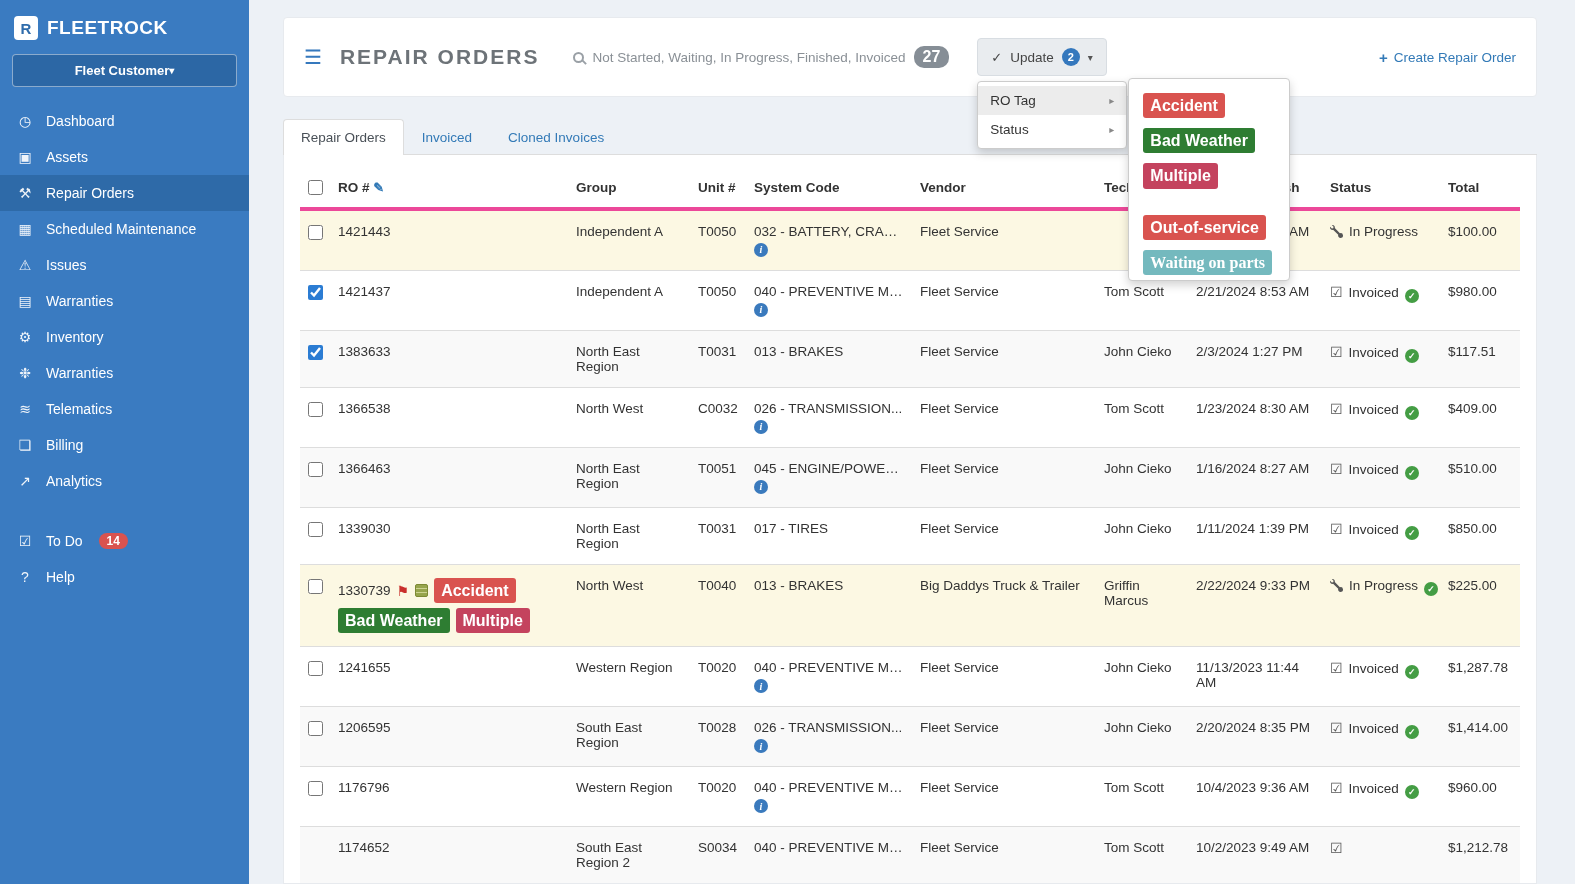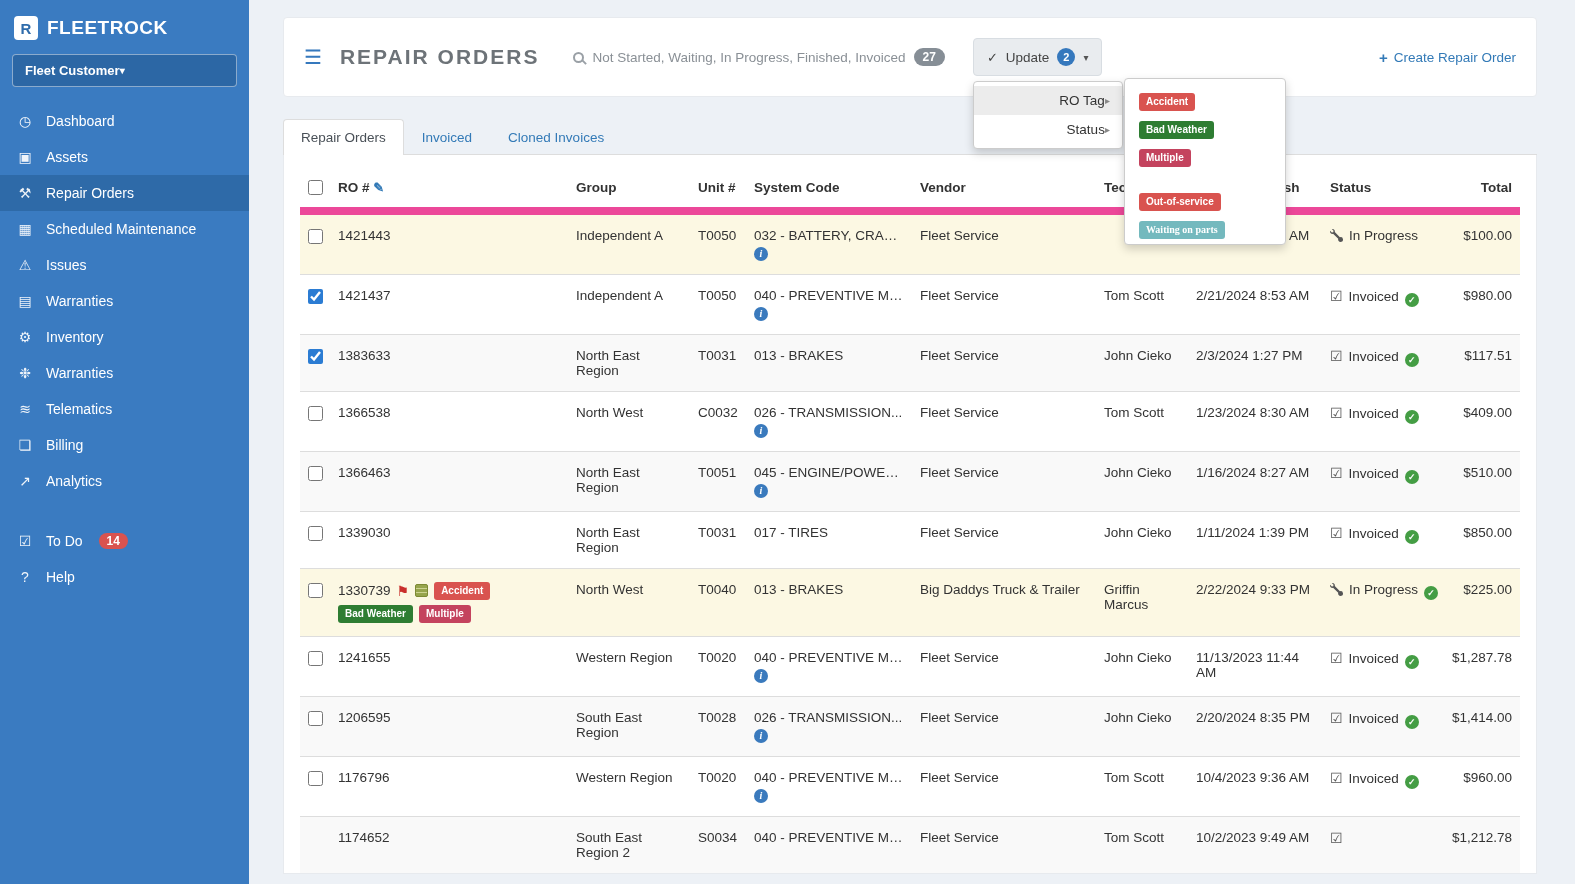--- a/index.html
+++ b/index.html
@@ -4,75 +4,75 @@
 <style>
 *{box-sizing:border-box;margin:0;padding:0}
 html,body{width:1575px;height:884px;overflow:hidden}
 body{font-family:"Liberation Sans",sans-serif;background:#edf1f6;color:#333;font-size:13.5px;position:relative}
 
 
 .sidebar{position:absolute;left:0;top:0;width:249px;height:884px;background:#3a7bc1;color:#fff;z-index:10}
 .brand{display:flex;align-items:center;gap:9px;padding:16px 14px 12px}
 .logo{width:24px;height:24px;background:#fff;border-radius:4px;color:#2f6cab;font-weight:bold;display:flex;align-items:center;justify-content:center;font-size:15px}
 .brand-text{font-size:19px;font-weight:bold;letter-spacing:.5px}
-.customer-select{margin:2px 12px 16px;background:#2c67a5;border:1px solid rgba(255,255,255,.45);border-radius:4px;padding:8px 12px;font-size:13px;font-weight:bold;display:flex;justify-content:flex-start;align-items:center;cursor:pointer}
+.customer-select{margin:2px 12px 16px;background:#2c67a5;border:1px solid rgba(255,255,255,.45);border-radius:4px;padding:8px 12px;font-size:13px;font-weight:bold;display:flex;justify-content:center;align-items:center;cursor:pointer}
 .nav-item{display:flex;align-items:center;gap:12px;padding:10px 16px;font-size:14px;cursor:pointer}
 .nav-item.active{background:#2e6aa8}
 .nav-ico{width:18px;text-align:center;font-size:14px;opacity:.92;flex:none}
 .nav-gap{height:24px}
 .badge-red{background:#d9534f;color:#fff;border-radius:9px;padding:1px 8px;font-size:12px;font-weight:bold;margin-left:4px}
 
 
 .main{margin-left:249px;padding:17px 38px 0 34px;position:relative}
 .header-card{background:#fff;border-radius:4px;border:1px solid #e7eaee;display:flex;align-items:center;padding:20px 20px;position:relative;z-index:40}
 .hamburger{font-size:20px;color:#3578bd;cursor:pointer}
 .page-title{font-size:21px;color:#6d7378;font-weight:600;letter-spacing:2px;margin:0 10px 0 18px;white-space:nowrap}
 .filter{display:flex;align-items:center;gap:8px;color:#8a9096;font-size:13.5px;margin-left:24px;cursor:pointer}
 .search-ico{width:11px;height:11px;border:2px solid #9aa0a6;border-radius:50%;position:relative;display:inline-block;flex:none}
 .search-ico::after{content:"";position:absolute;width:6px;height:2px;background:#9aa0a6;transform:rotate(45deg);right:-5px;bottom:-2px}
-.count-badge{background:#868e96;color:#fff;border-radius:10px;padding:2px 9px;font-size:12px;font-weight:bold}
+.count-badge{background:#868e96;color:#fff;border-radius:10px;padding:2px 9px;font-size:16px;font-weight:bold}
 .update-wrap{position:relative;margin-left:28px}
 .update-btn{display:flex;align-items:center;gap:8px;background:#e9ecef;border:1px solid #d8dde2;border-radius:4px;padding:9px 13px;font-size:13.5px;color:#444;cursor:pointer;font-family:inherit}
 .chk{color:#444;font-size:13px}
 .upd-badge{background:#3578bd;color:#fff;border-radius:50%;width:18px;height:18px;display:inline-flex;align-items:center;justify-content:center;font-size:11px;font-weight:bold}
 .caret2{font-size:10px;color:#555}
 .spacer{flex:1}
 .create-link{display:flex;align-items:center;gap:6px;color:#337ab7;font-size:13.5px;cursor:pointer;text-decoration:none;white-space:nowrap}
 .plus{font-weight:bold;font-size:15px}
 
 
 .menu{position:absolute;top:calc(100% + 5px);left:0;width:150px;background:#fff;border:1px solid #ccc;border-radius:4px;box-shadow:0 4px 10px rgba(0,0,0,.18);padding:4px 0;z-index:70}
-.menu-item{display:flex;align-items:center;justify-content:flex-end;padding:7px 12px;font-size:13.5px;color:#333;cursor:pointer}
+.menu-item{display:flex;align-items:center;justify-content:space-between;padding:7px 12px;font-size:13.5px;color:#333;cursor:pointer}
 .menu-item.hover{background:#ececec}
 .sub-arrow{font-size:10px;color:#888}
 .submenu{position:absolute;top:-4px;left:150px;width:162px;background:#fff;border:1px solid #ccc;border-radius:4px;box-shadow:0 4px 10px rgba(0,0,0,.18);padding:9px 0 0;z-index:71}
 .tag-row{padding:5px 14px}
 .remove-row{border-top:1px solid #e3e3e3;margin-top:8px;padding:10px 14px;display:flex;align-items:center;gap:8px;font-size:13.5px;cursor:pointer;color:#333;background:#fff}
 
 
 .tabs{display:flex;margin-top:22px;border-bottom:1px solid #ddd;position:relative;z-index:20}
 .tab{padding:10px 17px;font-size:13.5px;color:#337ab7;cursor:pointer;border:1px solid transparent;border-bottom:none;margin-bottom:-1px;border-radius:4px 4px 0 0}
 .tab.active{background:#fff;color:#495057;border-color:#ddd #ddd #fff;cursor:default}
 .content-card{background:#fff;border:1px solid #e7eaee;border-top:none;padding:12px 16px 0;min-height:712px;position:relative;z-index:15}
 
 
 table{width:100%;border-collapse:collapse;table-layout:fixed}
-th{text-align:left;font-weight:bold;font-size:13.5px;padding:12px 8px;border-bottom:8px solid #ec4899;color:#333;vertical-align:bottom}
+th{text-align:left;font-weight:bold;font-size:13.5px;padding:12px 8px;border-bottom:4px solid #ec4899;color:#333;vertical-align:bottom}
 td{font-size:13.5px;padding:13px 8px;border-top:1px solid #ddd;vertical-align:top;overflow:hidden}
 tbody tr:nth-child(odd){background:#f9f9f9}
 tbody tr.hl{background:#fcf8e3}
-.right{text-align:right}
+.right{text-align:left}
 .col-status{white-space:nowrap}
 input[type=checkbox]{width:15px;height:15px;accent-color:#2b7cd3;cursor:pointer;vertical-align:middle}
 .pencil{color:#337ab7;cursor:pointer;font-size:13px}
 .ro-wrap{display:flex;flex-wrap:wrap;gap:5px 6px;align-items:center;max-width:232px}
 .flag-ico{color:#c9302c;font-size:14px;line-height:1}
 .note-ico{width:13px;height:13px;border-radius:2px;display:inline-block;background:repeating-linear-gradient(180deg,#97a54c 0 3px,#cdd391 3px 4px);border:1px solid #7d8a33}
 .globe-ico{width:14px;height:14px;border-radius:50%;display:inline-block;background:radial-gradient(circle at 35% 35%,#c05a3d,#8f3320);border:1px solid #7a2c1c}
-.tag{color:#fff;font-size:10px;font-weight:bold;padding:3px 7px;border-radius:3px;display:inline-block;line-height:1.2}
+.tag{color:#fff;font-size:16px;font-weight:bold;padding:3px 7px;border-radius:3px;display:inline-block;line-height:1.2}
 .info-ico{display:inline-flex;width:14px;height:14px;border-radius:50%;background:#3a7abd;color:#fff;font-size:10px;font-weight:bold;align-items:center;justify-content:center;font-style:italic;margin-top:4px;cursor:pointer;font-family:"Liberation Serif",serif}
 .inv-ico{color:#555;font-size:14px;margin-right:6px}
 .wr{margin-right:6px;display:inline-block}
 .wr svg{vertical-align:-2px}
 .gcheck{display:inline-flex;width:14px;height:14px;border-radius:50%;background:#449d44;color:#fff;font-size:9px;align-items:center;justify-content:center;margin-left:6px;font-weight:bold;vertical-align:-2px}
 .sys-wrap div{white-space:nowrap;overflow:hidden;text-overflow:ellipsis}
 </style>
 </head>
 <body>
 

